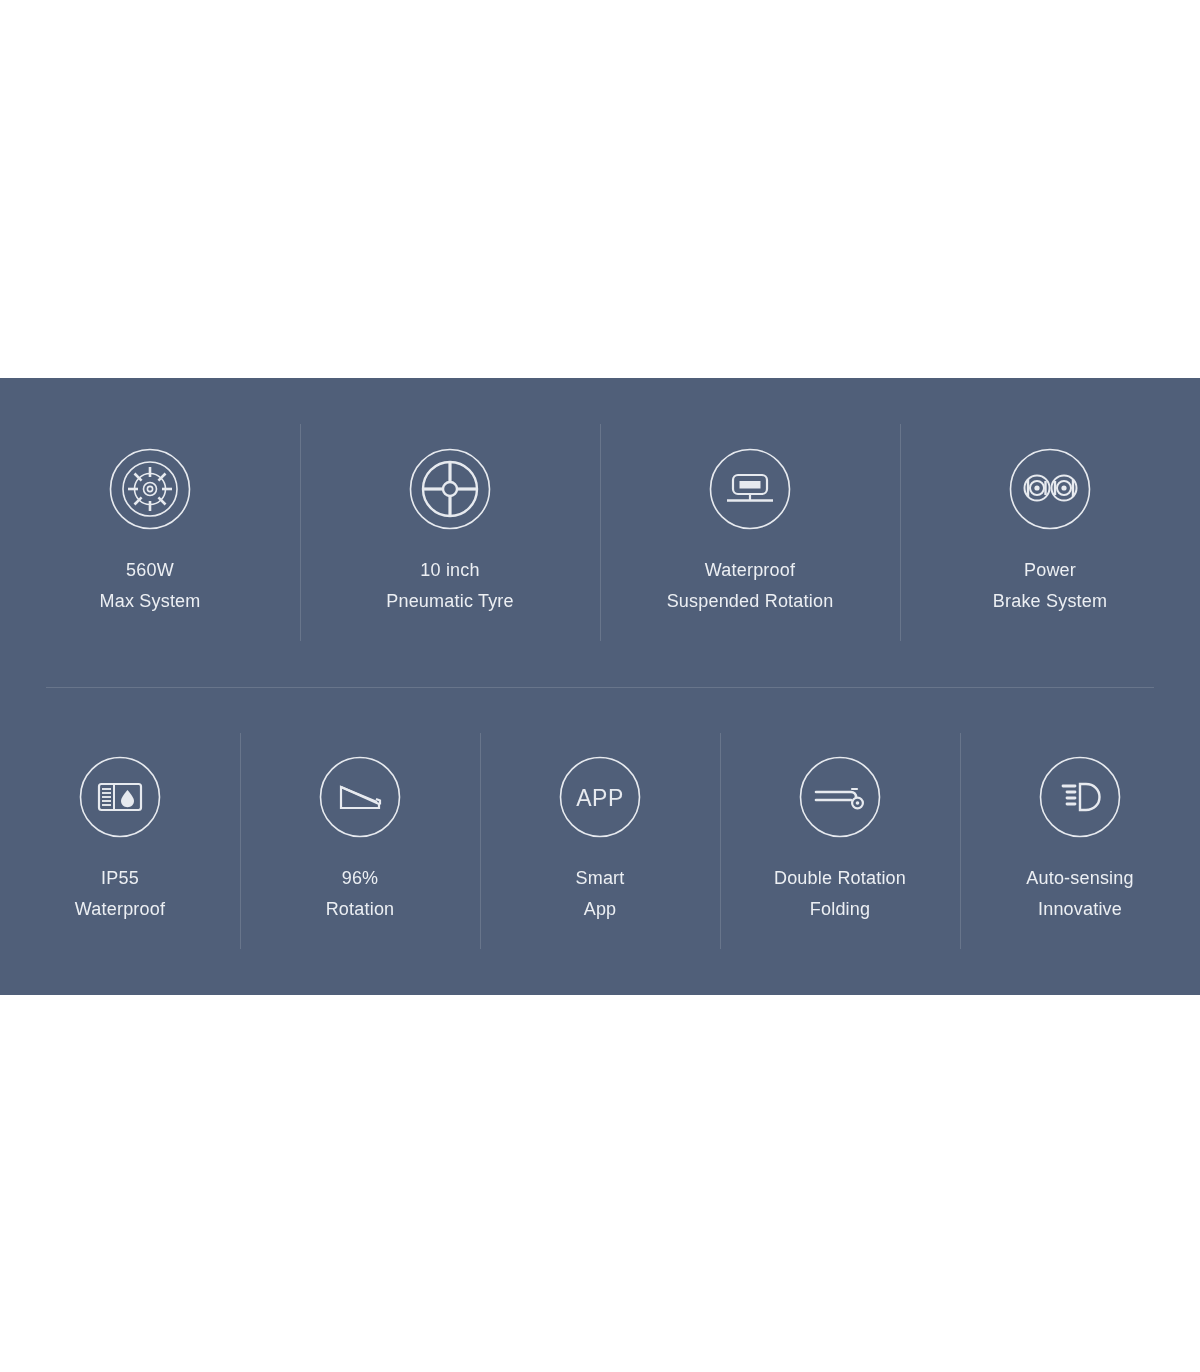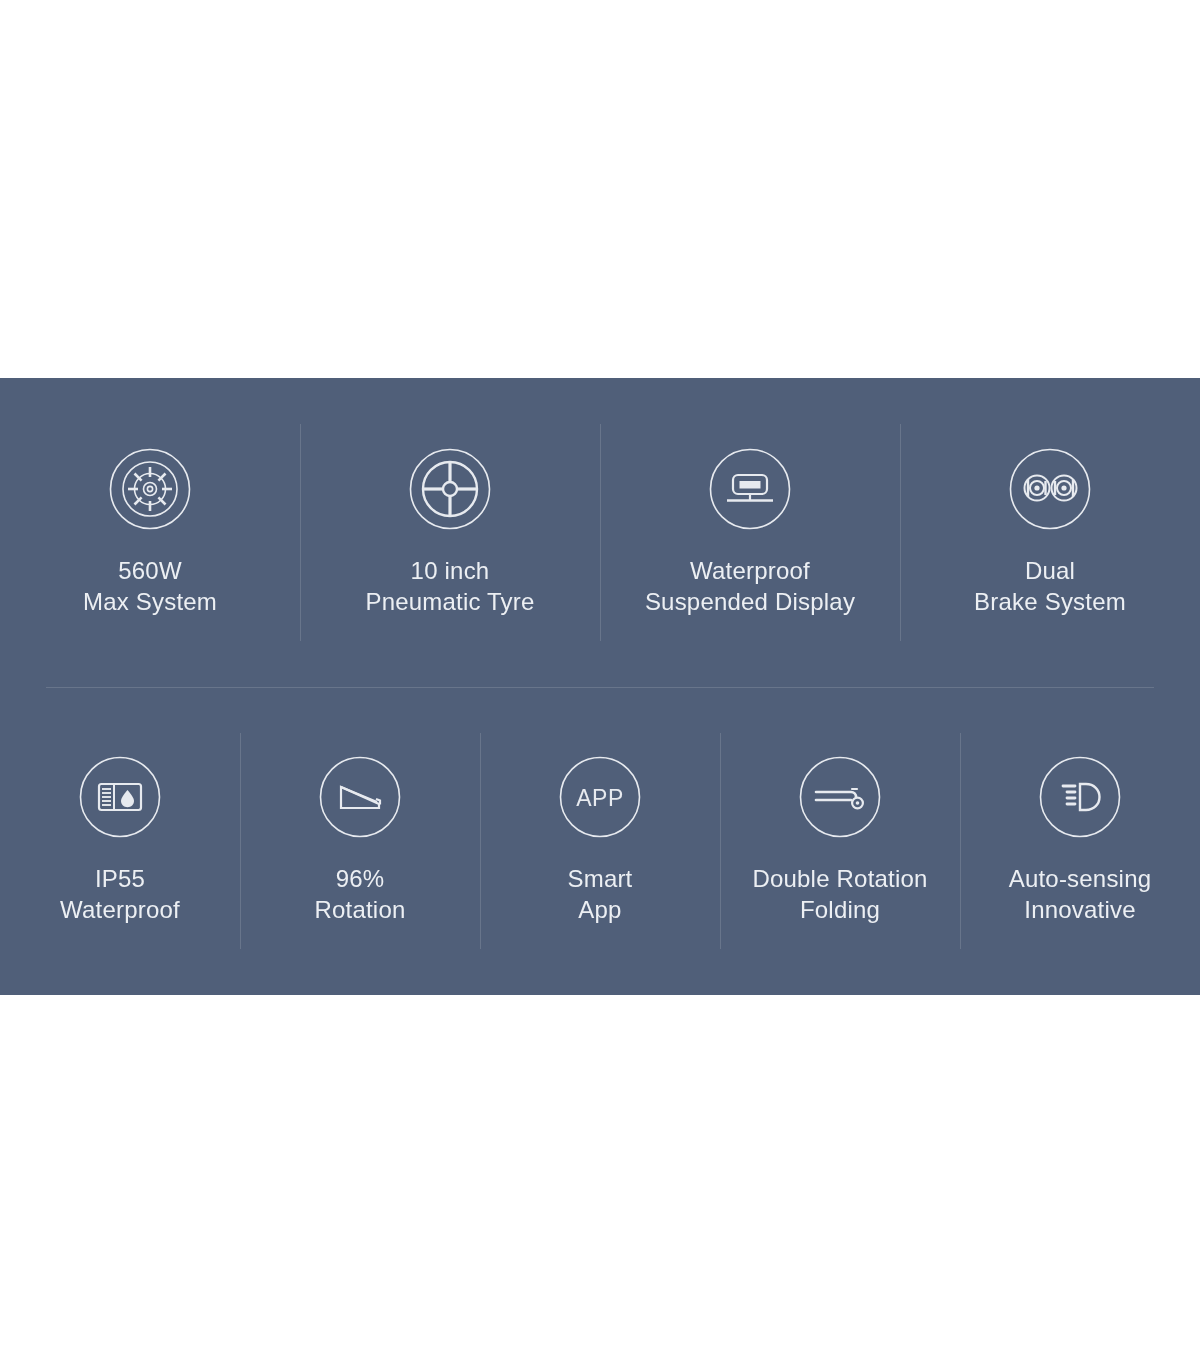--- a/index.html
+++ b/index.html
@@ -74,21 +74,21 @@
   .icon-wrap {
     width: 82px;
     height: 82px;
     margin-bottom: 25px;
     display: block;
   }
   .icon-wrap svg { display: block; width: 82px; height: 82px; }
 
   .feature-label {
     color: #eceff3;
-    font-size: 24px;
+    font-size: 18px;
     line-height: 31px;
     text-align: center;
     font-weight: 400;
     letter-spacing: 0.2px;
     white-space: nowrap;
   }
   .feature-label .l2 { display: block; }
 </style>
 </head>
 <body>
@@ -151,21 +151,21 @@
           <svg viewBox="0 0 82 82" fill="none" stroke="#e7eaef" stroke-width="1.6">
             <circle cx="41" cy="41" r="39.5"></circle>
             <rect x="24" y="27" width="34" height="19" rx="5" stroke-width="2.2"></rect>
             <rect x="30.5" y="33" width="21" height="7.5" fill="#e7eaef" stroke="none"></rect>
             <line x1="41" y1="46" x2="41" y2="52" stroke-width="2.2"></line>
             <line x1="18" y1="52.5" x2="64" y2="52.5" stroke-width="2.6"></line>
           </svg>
         </span>
         <div class="feature-label">
           <span>Waterproof</span>
-          <span class="l2">Suspended Display</span>
+          <span class="l2">Suspended Rotation</span>
         </div>
       </div>
 
       <div class="feature-cell">
         <span class="icon-wrap">
           <svg viewBox="0 0 82 82" fill="none" stroke="#e7eaef" stroke-width="1.6">
             <circle cx="41" cy="41" r="39.5"></circle>
             <g stroke-width="2">
               <circle cx="28" cy="40" r="12.5"></circle>
               <circle cx="28" cy="40" r="7"></circle>
@@ -176,21 +176,21 @@
             <g stroke-width="2">
               <circle cx="55" cy="40" r="12.5"></circle>
               <circle cx="55" cy="40" r="7"></circle>
               <circle cx="55" cy="40" r="2.6" fill="#e7eaef" stroke="none"></circle>
               <path d="M46 33 L46 47" stroke-width="2.4"></path>
               <path d="M64 31 L64 49" stroke-width="2.4"></path>
             </g>
           </svg>
         </span>
         <div class="feature-label">
-          <span>Dual</span>
+          <span>Power</span>
           <span class="l2">Brake System</span>
         </div>
       </div>
 
     </div>
 
     <div class="feature-row row-bottom">
 
       <div class="feature-cell">
         <span class="icon-wrap">

